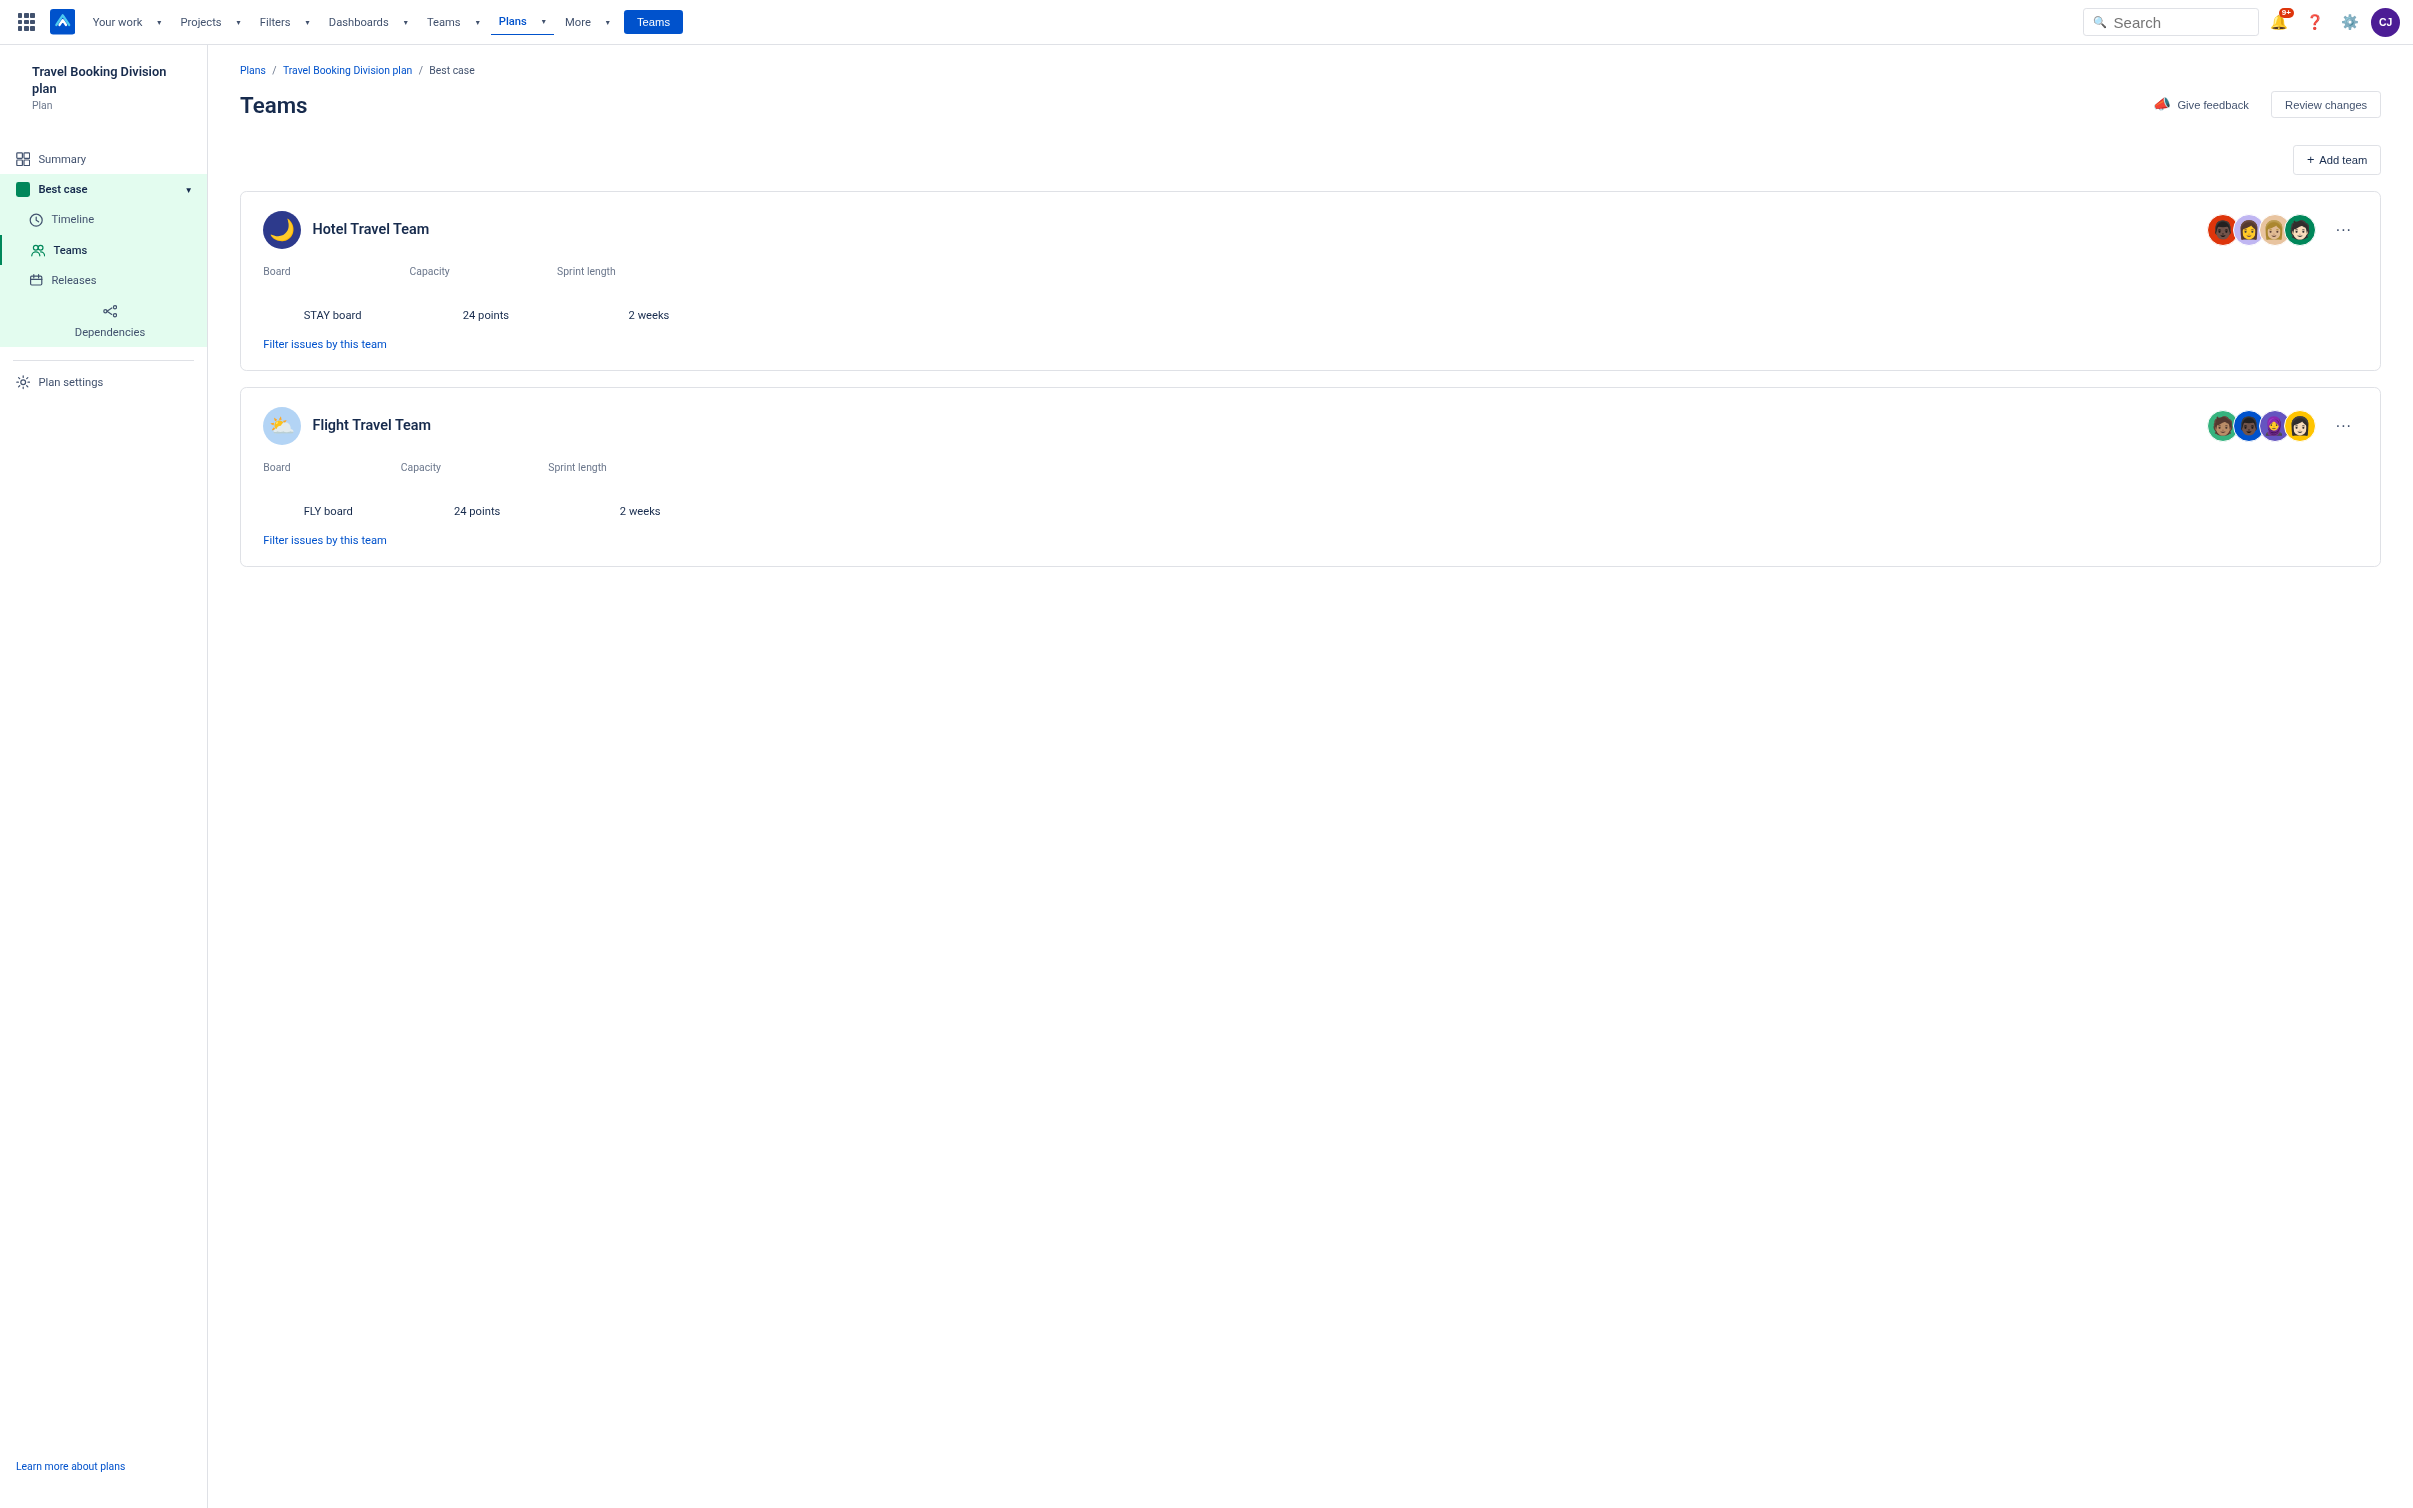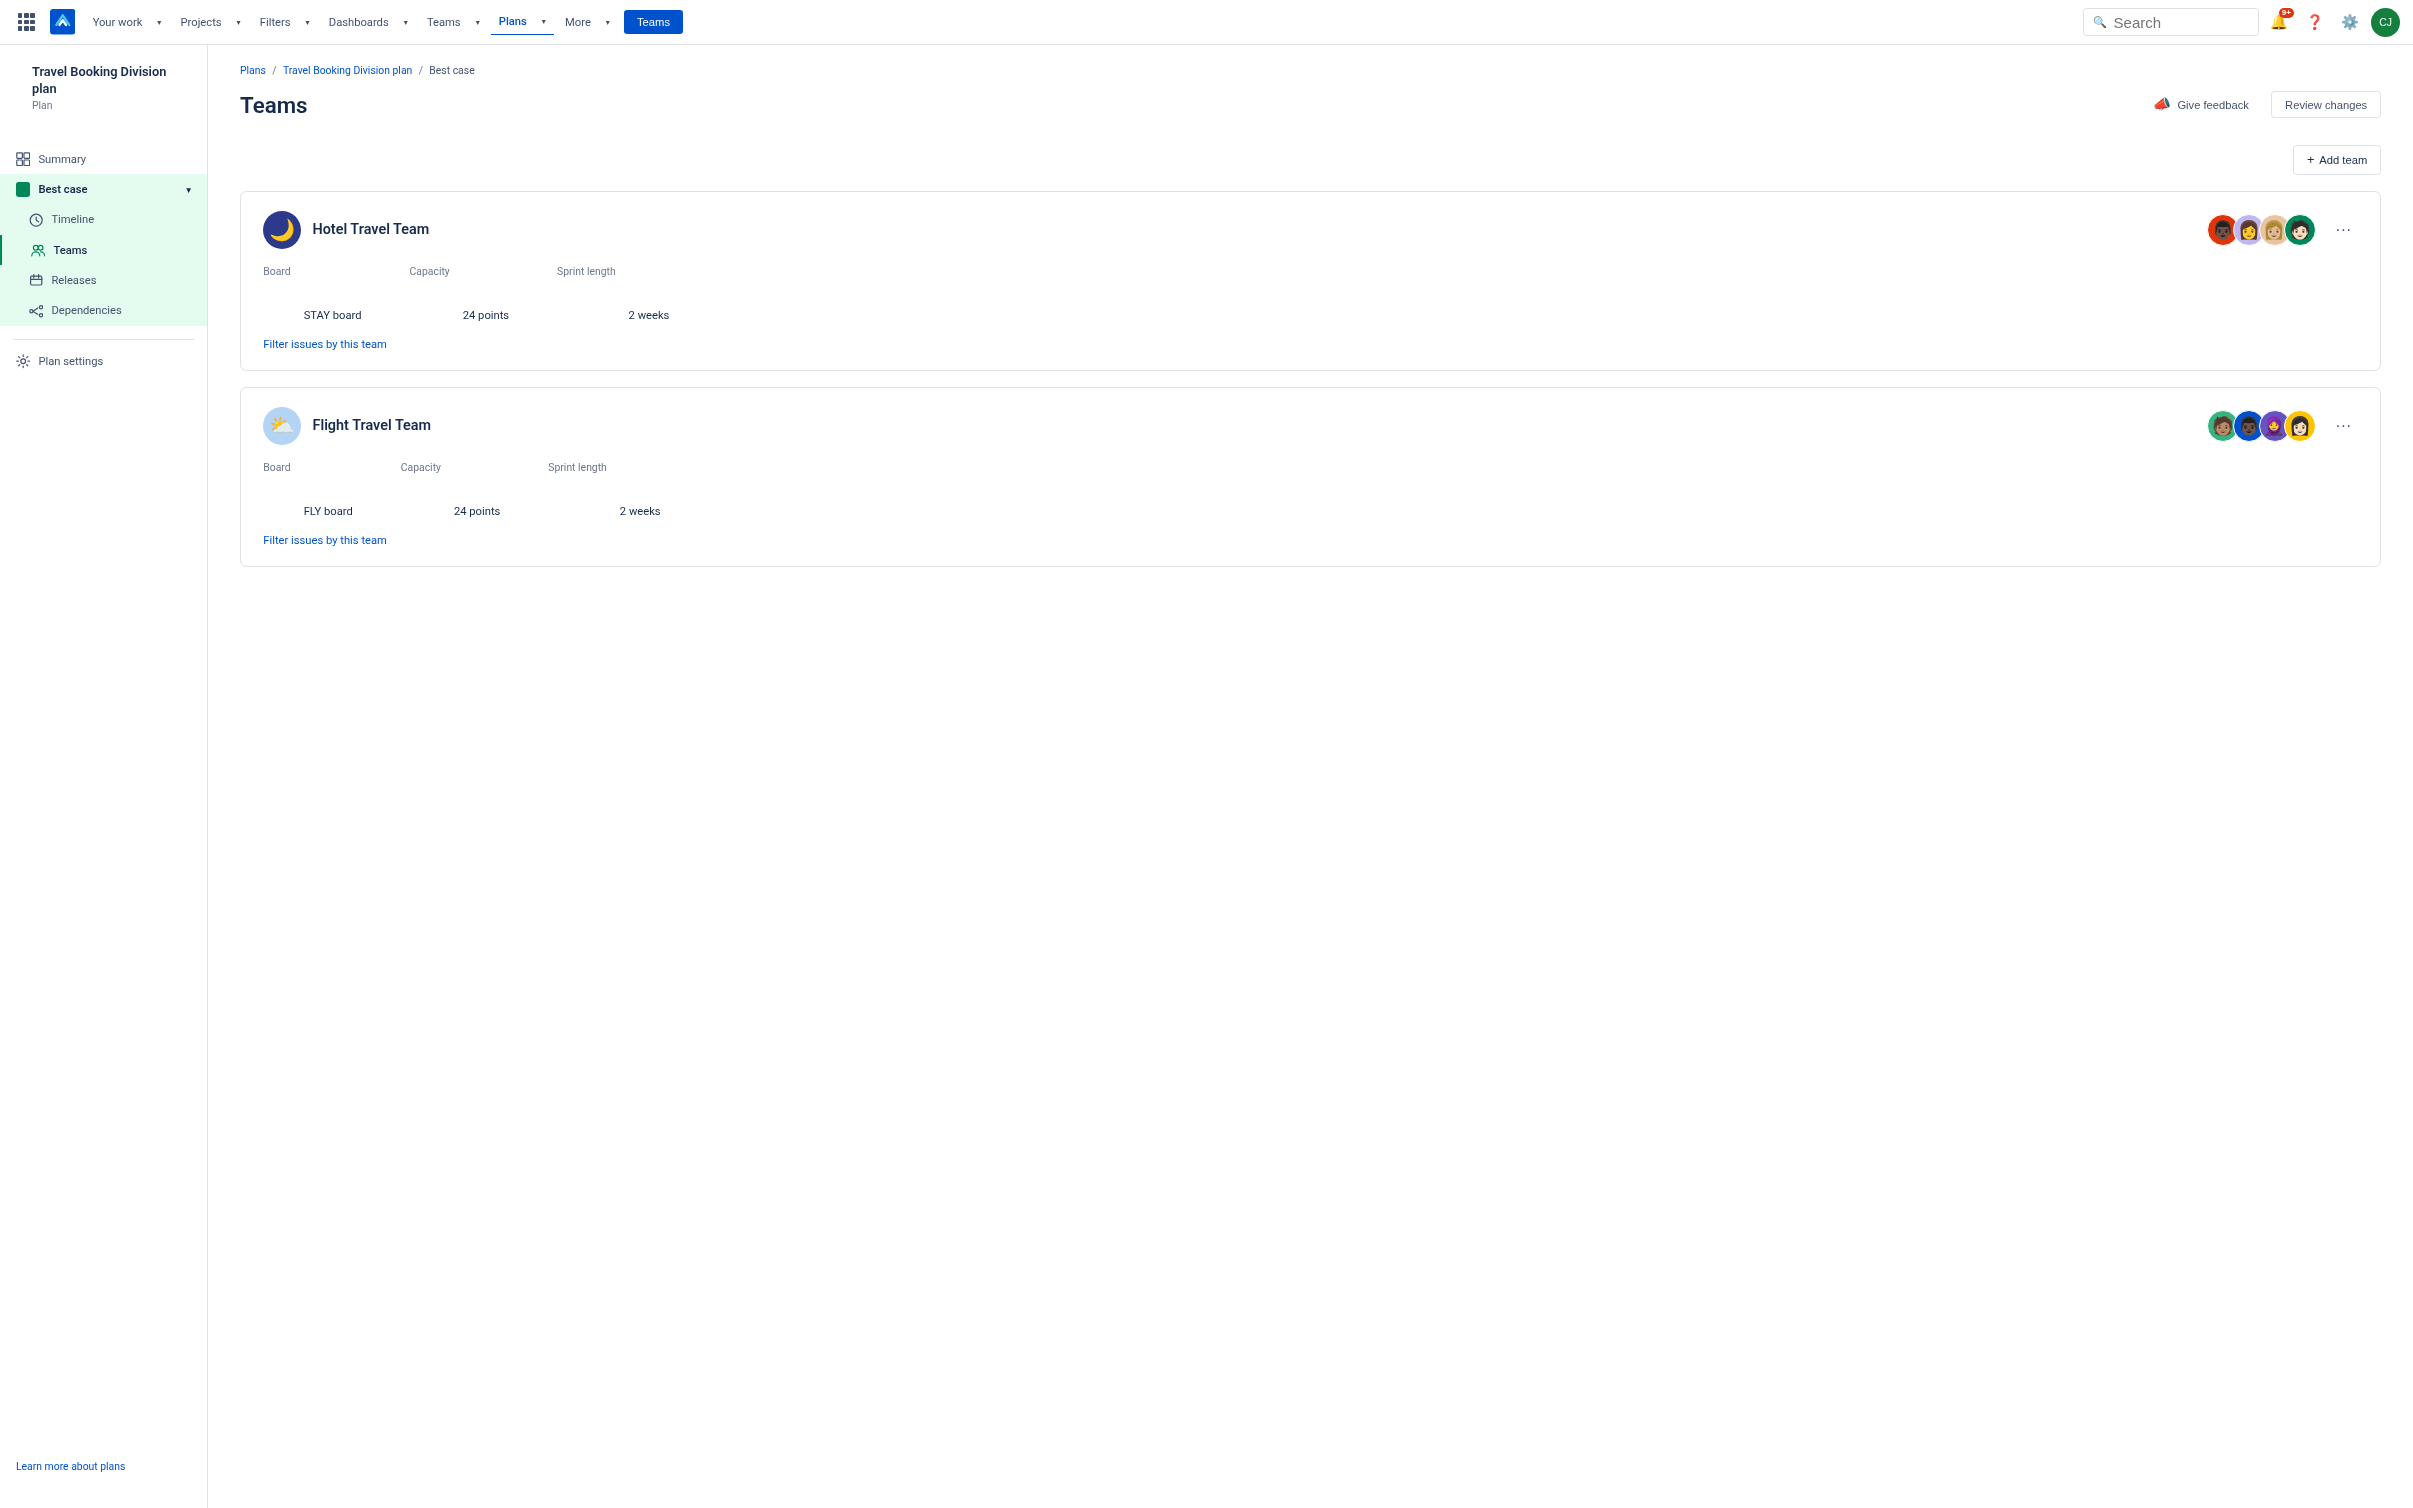--- a/index.html
+++ b/index.html
@@ -21,21 +21,21 @@
     .nav-chevron { font-size: 8px; color: #42526e; }
     .create-btn { background: #0052cc; color: #fff; border: none; border-radius: 3.2px; padding: 6.4px 12.8px; font-size: 11.2px; font-weight: 500; cursor: pointer; margin-left: 3.2px; }
     .topnav-right { display: flex; align-items: center; gap: 6.4px; margin-left: auto; }
     .search-box { display: flex; align-items: center; gap: 6.4px; border: 0.8px solid #dfe1e6; border-radius: 3.2px; padding: 4.8px 9.6px; width: 176px; cursor: text; }
     .search-icon { color: #42526e; font-size: 11.2px; }
     .search-input { border: none; outline: none; font-size: 15px; color: #42526e; width: 100%; background: transparent; }
     .notif-btn { position: relative; width: 29px; height: 29px; border-radius: 50%; border: none; background: transparent; cursor: pointer; display: flex; align-items: center; justify-content: center; color: #42526e; font-size: 14.4px; }
     .notif-badge { position: absolute; top: 0; right: 0; background: #de350b; color: #fff; border-radius: 8px; padding: 0.8px 3.2px; font-size: 8px; font-weight: 700; }
     .help-btn { width: 29px; height: 29px; border-radius: 50%; border: none; background: transparent; cursor: pointer; display: flex; align-items: center; justify-content: center; color: #42526e; font-size: 14.4px; }
     .settings-btn { width: 29px; height: 29px; border-radius: 50%; border: none; background: transparent; cursor: pointer; display: flex; align-items: center; justify-content: center; color: #42526e; font-size: 14.4px; }
-    .avatar-btn { width: 29px; height: 29px; border-radius: 50%; background: #15803d; border: none; cursor: pointer; display: flex; align-items: center; justify-content: center; color: #fff; font-size: 10.4px; font-weight: 400; }
+    .avatar-btn { width: 29px; height: 29px; border-radius: 50%; background: #4c1d95; border: none; cursor: pointer; display: flex; align-items: center; justify-content: center; color: #fff; font-size: 10.4px; font-weight: 700; }
 
     
     .layout { display: flex; margin-top: 45px; min-height: calc(100vh - 45px); }
 
     
     .sidebar { width: 208px; background: #fff; border-right: 0.8px solid #dfe1e6; display: flex; flex-direction: column; padding: 19px 0; flex-shrink: 0; }
     .sidebar-title { font-size: 12.8px; font-weight: 600; color: #172b4d; padding: 0 16px; line-height: 1.3; }
     .sidebar-subtitle { font-size: 10.4px; color: #6b778c; padding: 1.6px 16px 16px; }
     .sidebar-item { display: flex; align-items: center; gap: 8px; padding: 8px 16px; cursor: pointer; color: #42526e; border-radius: 0; font-size: 11.2px; }
     .sidebar-item.active { background: #e3fcef; color: #172b4d; font-weight: 500; border-left: 2.4px solid #00875a; }
@@ -202,21 +202,21 @@
     <div class="sidebar-item section-green-bg" style="padding-left:29px;">
       <span class="sidebar-icon">
         <svg width="14.4" height="14.4" viewBox="0 0 18 18" fill="none">
             <rect x="2" y="4" width="14" height="11" rx="1.5" stroke="#42526e" stroke-width="1.5"></rect>
             <path d="M2 8h14M6 2v4M12 2v4" stroke="#42526e" stroke-width="1.5" stroke-linecap="round"></path>
           </svg>
       </span>
       <span>Releases</span>
     </div>
 
-    <div class="sidebar-item section-green-bg" style="padding-left:29px;">
+    <div class="sidebar-item section-green-bg" style="padding-left:29px;flex-direction:column;">
       <span class="sidebar-icon">
         <svg width="14.4" height="14.4" viewBox="0 0 18 18" fill="none">
             <circle cx="3" cy="9" r="2" stroke="#42526e" stroke-width="1.5"></circle>
             <circle cx="15" cy="4" r="2" stroke="#42526e" stroke-width="1.5"></circle>
             <circle cx="15" cy="14" r="2" stroke="#42526e" stroke-width="1.5"></circle>
             <path d="M5 9l6-4M5 9l6 4" stroke="#42526e" stroke-width="1.5" stroke-linecap="round"></path>
           </svg>
       </span>
       <span>Dependencies</span>
     </div>

